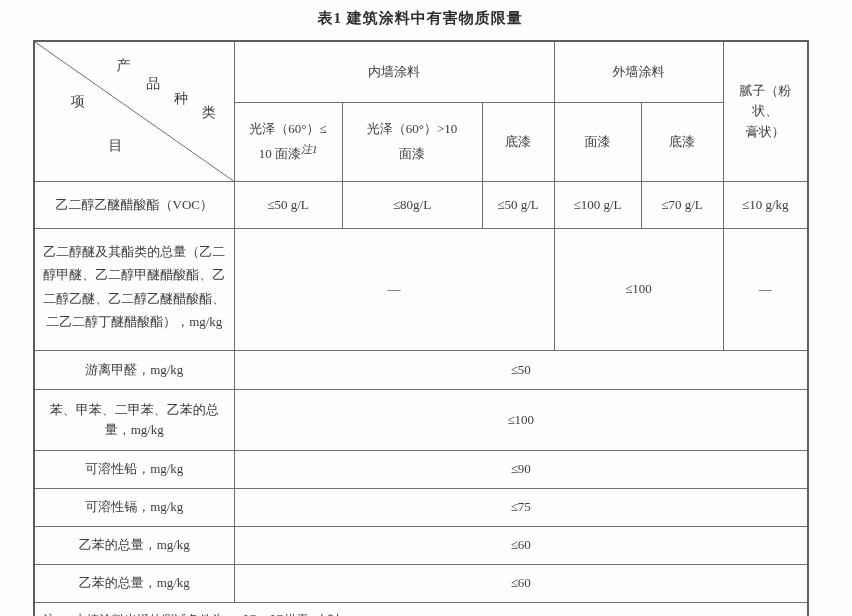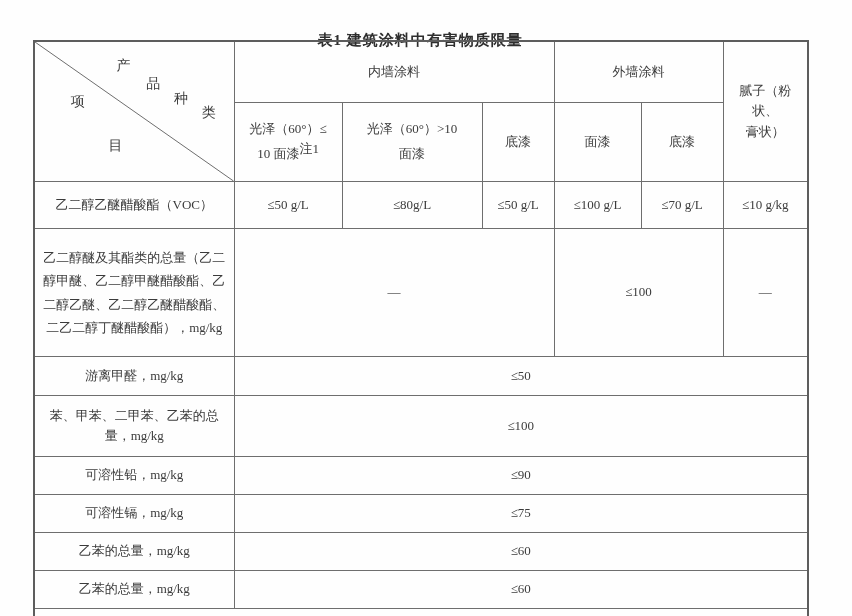--- a/index.html
+++ b/index.html
@@ -7,47 +7,47 @@
     position:relative;
     width:852px;height:616px;
     background:#fefefe;
     font-family:"Liberation Serif","DejaVu Serif",serif;
     color:#3b3b3b;
     overflow:hidden;
   }
   .doc-title{
     position:absolute;top:9px;left:33px;width:774px;
     text-align:center;font-size:15px;font-weight:bold;
-    letter-spacing:1px;color:#2e2e2e;margin-top:22px;
+    letter-spacing:1px;color:#2e2e2e;
   }
   table.limits{
     position:absolute;left:33px;top:40px;
     width:774px;border-collapse:collapse;table-layout:fixed;
     border:2px solid #5d5d5d;
     font-size:13px;color:#3b3b3b;
   }
   table.limits td{
     border:1px solid #6e6e6e;
     padding:2px 4px;
     vertical-align:middle;
     text-align:center;
     line-height:1.55;
   }
   td.lbl{text-align:left;padding-left:8px;padding-right:6px;}
   td.lbl-center{text-align:center;}
   tr.h1 td{height:56px;}
   tr.h2 td{height:74px;line-height:1.9;font-size:13px;}
   tr.r-voc td{height:42px;}
   tr.r-glycol td{height:115px;}
-  tr.r-glycol td.lbl{line-height:1.8;padding-top:6px;padding-bottom:6px;}
+  tr.r-glycol td.lbl{line-height:1.8;padding-top:0;padding-bottom:6px;}
   tr.r-formaldehyde td{height:34px;}
   tr.r-benzene td{height:56px;}
   tr.r-metal td{height:33px;}
   tr.foot td{height:32px;text-align:left;padding-left:8px;font-size:12.5px;}
-  sup.note{font-size:13px;vertical-align:super;line-height:0;}
+  sup.note{font-size:11px;vertical-align:super;line-height:0;font-style:italic;}
   
   td.corner{position:relative;padding:0;}
   td.corner svg.diag{position:absolute;inset:0;width:100%;height:100%;}
   td.corner .ch{position:absolute;font-size:14px;line-height:1;}
   .ch.p0{left:41%;top:12%;}
   .ch.p1{left:56%;top:25%;}
   .ch.p2{left:70%;top:36%;}
   .ch.p3{left:84%;top:46%;}
   .ch.i0{left:18%;top:38%;}
   .ch.i1{left:37%;top:70%;}

